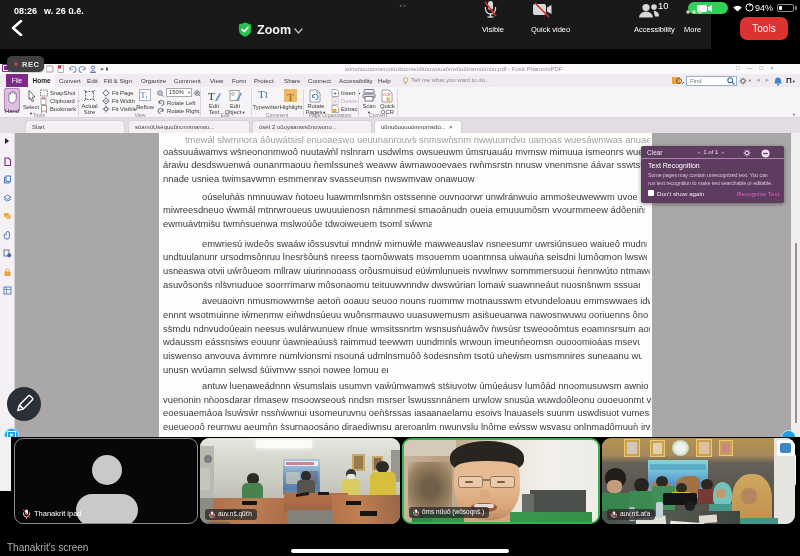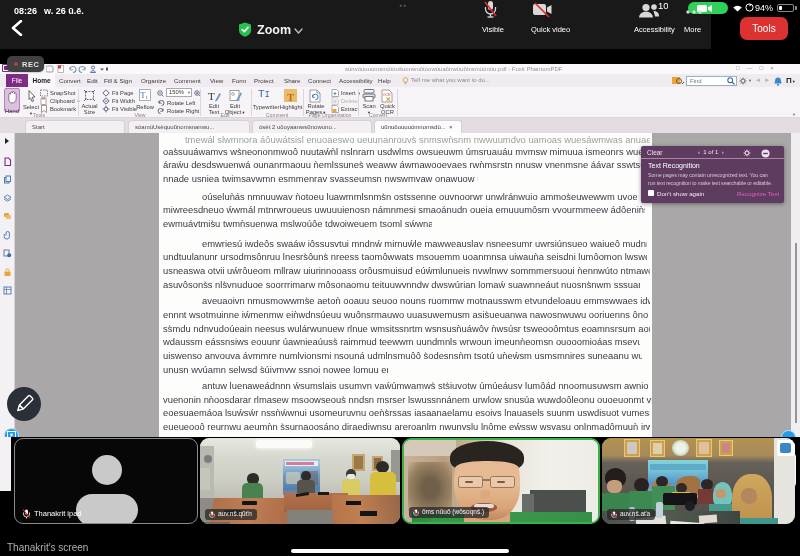--- a/index.html
+++ b/index.html
@@ -307,21 +307,21 @@
 <div class="biglab" style="left:205px;top:21.5px;width:18px">Text</div>
 <svg class="abs" style="left:229px;top:2px" width="14" height="14" viewBox="0 0 14 14">
           <rect x="1" y="1.5" width="9" height="10" fill="#fff" stroke="#888" stroke-width="0.8"></rect>
           <circle cx="4" cy="5" r="1.4" fill="none" stroke="#888" stroke-width="0.7"></circle>
           <path d="M7.5 10.5 L11.5 3.5 L13 4.5 L9 11.5 L7.2 12 Z" fill="#6a9ad0"></path>
         </svg>
 <div class="biglab" style="left:226px;top:15.5px;width:18px">Edit</div>
 <div class="biglab" style="left:222px;top:21.5px;width:26px">Object<b class="dn">▼</b></div>
 <div class="glab" style="left:211px;top:25px;width:28px">Edit</div>
 <div class="gsep" style="left:251px"></div>
-<div class="abs" style="left:258px;top:1px;font-size:11px;color:#3a6ab0;font-family:Liberation Mono, monospace">T<span style="font-size:9px">I</span></div>
+<div class="abs" style="left:258px;top:1px;font-size:11px;color:#3a6ab0;font-family:Liberation Serif, serif">T<span style="font-size:9px">I</span></div>
 <div class="biglab" style="left:250px;top:16.5px;width:32px">Typewriter</div>
 <div class="abs" style="left:284px;top:1.5px;width:13px;height:13px;background:#edb96a;text-align:center;line-height:13px"><span style="font-size:10px;color:#a8701a;font-family:'Liberation Serif',serif;font-weight:bold">T</span></div>
 <div class="biglab" style="left:277px;top:16.5px;width:28px">Highlight</div>
 <div class="glab" style="left:257px;top:25px;width:40px">Comment</div>
 <div class="gsep" style="left:303px"></div>
 <svg class="abs" style="left:309px;top:2px" width="13" height="14" viewBox="0 0 13 14">
           <path d="M1 1 h7 l3 3 v9 H1 Z" fill="#fff" stroke="#888" stroke-width="0.8"></path>
           <path d="M8 1 v3 h3" fill="none" stroke="#888" stroke-width="0.8"></path>
           <path d="M3.5 8 a2.8 2.8 0 1 1 2.8 2.8" fill="none" stroke="#3a7ab8" stroke-width="1"></path>
           <path d="M3.5 5.7 V8.3 H6.1" fill="none" stroke="#3a7ab8" stroke-width="0.9"></path>

